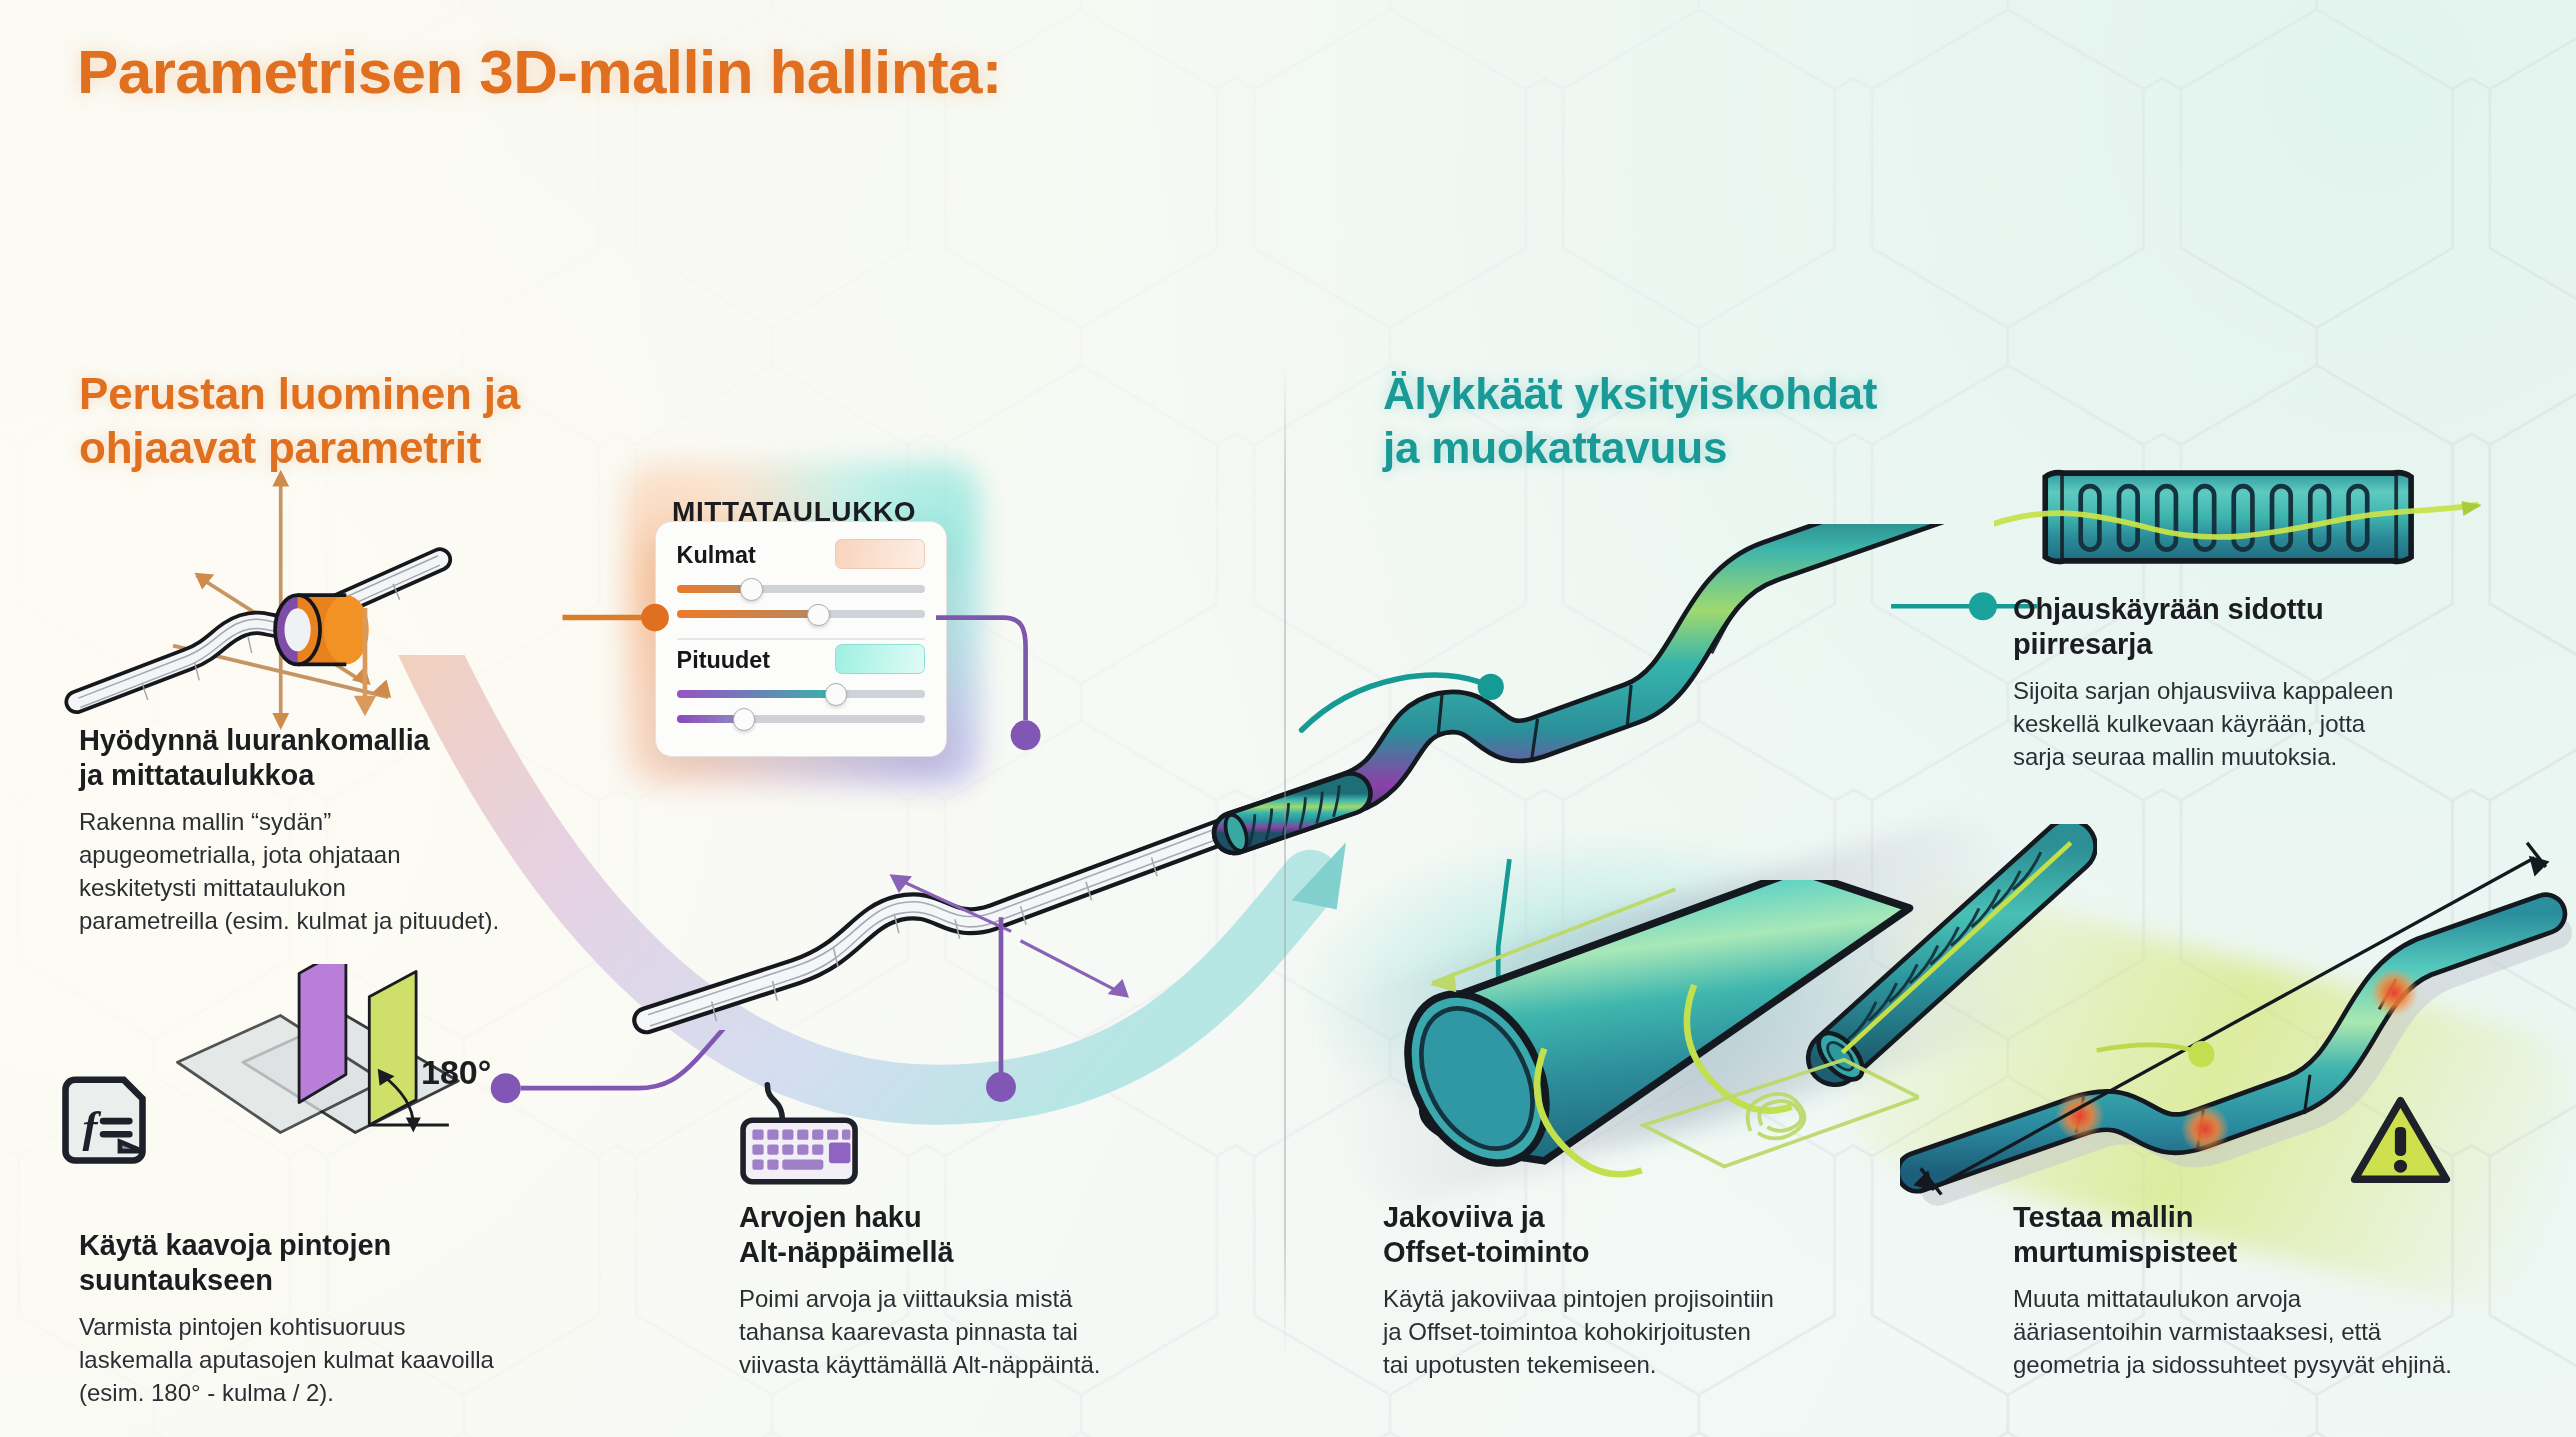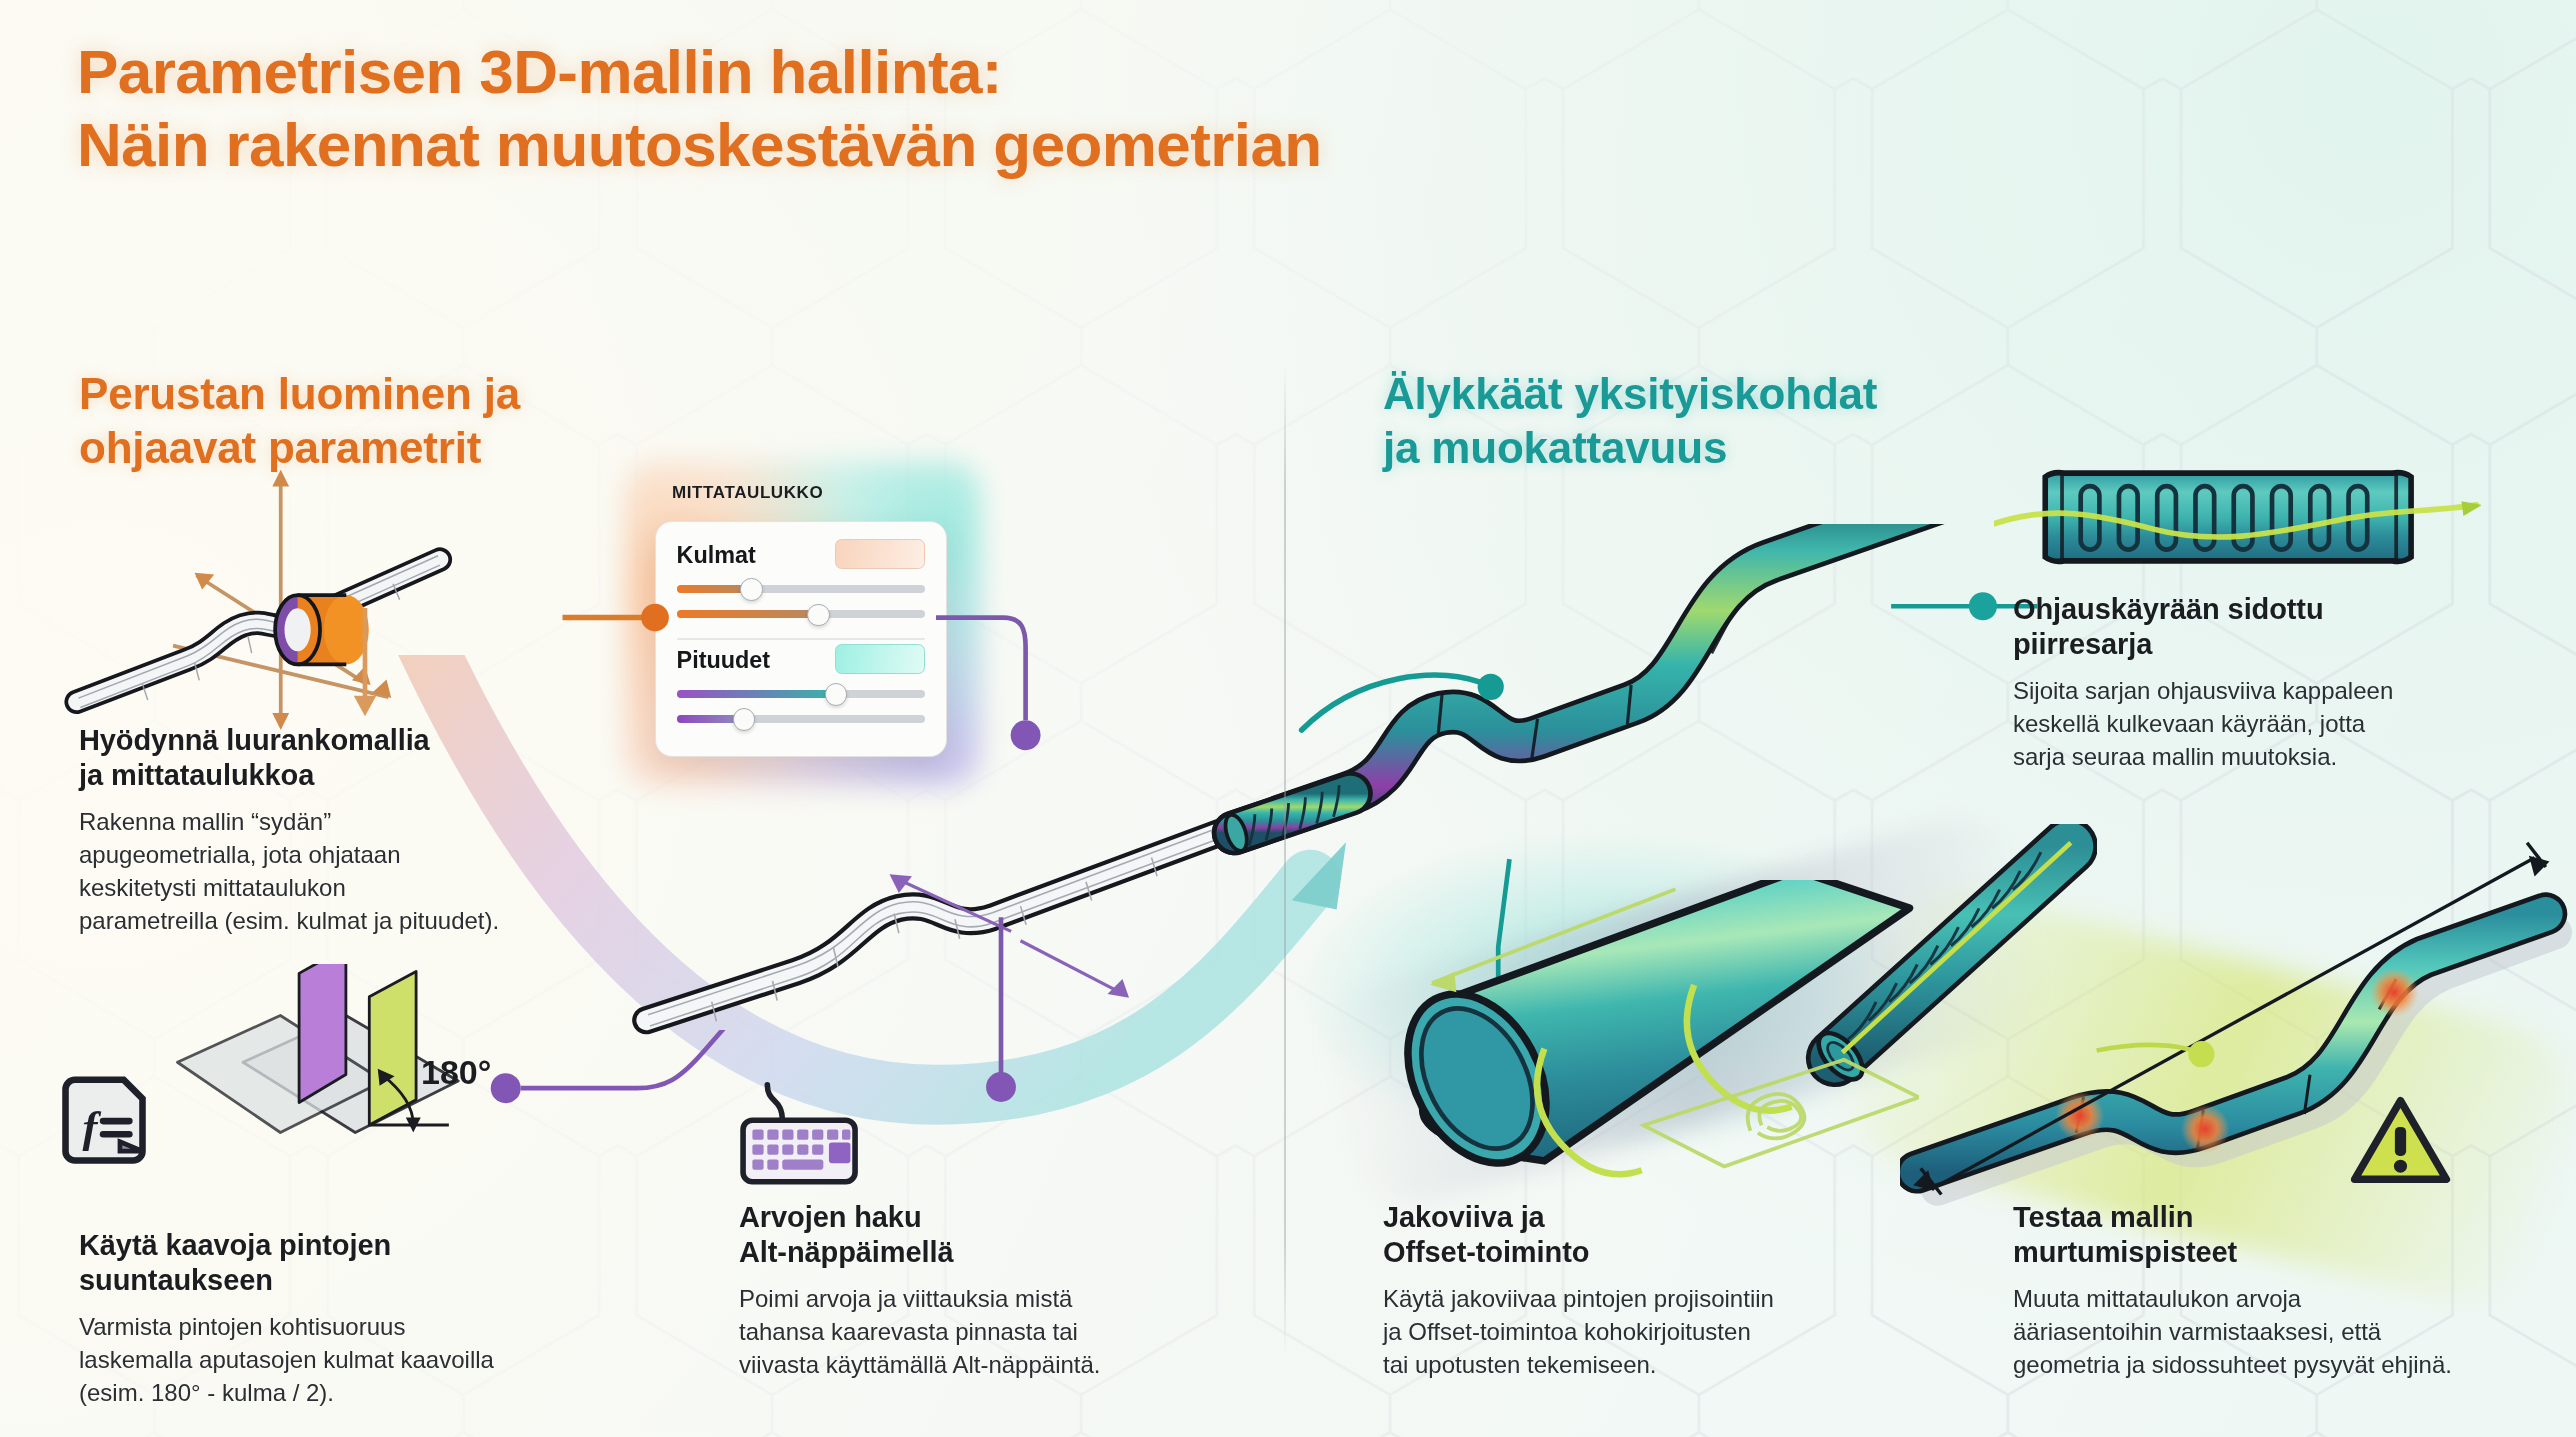--- a/index.html
+++ b/index.html
@@ -99,22 +99,22 @@
     border-radius: 32px;
     background:
       radial-gradient(circle at 12% 38%, rgba(250,186,140,.75) 0%, rgba(250,186,140,0) 55%),
       radial-gradient(circle at 88% 22%, rgba(136,229,218,.8) 0%, rgba(136,229,218,0) 55%),
       radial-gradient(circle at 85% 88%, rgba(176,170,232,.72) 0%, rgba(176,170,232,0) 58%),
       radial-gradient(circle at 20% 92%, rgba(246,184,160,.5) 0%, rgba(246,184,160,0) 60%);
     filter: blur(13px);
   }
   #mitta-label {
     position: absolute;
-    left: 17px; top: 1px;
-    font-size: 17px; font-weight: 700;
+    left: 17px; top: 14px;
+    font-size: 28px; font-weight: 700;
     letter-spacing: 0.6px;
     color: #1b1d21;
   }
   #mitta-card {
     position: absolute;
     left: 0; top: 39px;
     width: 292px; height: 236px;
     background: #fcfcfb;
     border: 1.4px solid #e3e2e0;
     border-radius: 17px;
@@ -494,21 +494,20 @@
   </svg>
 
   <svg class="art" style="left:2349px; top:1093px;" width="103" height="94" viewBox="0 0 110 100">
     <path d="M55 8 L104 92 H6 Z" fill="#cfe04e" stroke="#1e2129" stroke-width="8" stroke-linejoin="round"></path>
     <rect x="49" y="36" width="12" height="31" rx="5" fill="#1e2129"></rect>
     <circle cx="55" cy="78" r="7" fill="#1e2129"></circle>
   </svg>
 
   <div class="title-block">
     <div class="title-line">Parametrisen 3D-mallin hallinta:</div>
-    <div class="title-line">Näin rakennat muutoskestävän geometrian</div>
   </div>
 
   <div class="col-heading" id="heading-left">Perustan luominen ja
 ohjaavat parametrit</div>
   <div class="col-heading" id="heading-right">Älykkäät yksityiskohdat
 ja muokattavuus</div>
   <div class="divider"></div>
 
   <div id="mitta-panel">
     <div id="mitta-glow"></div>

